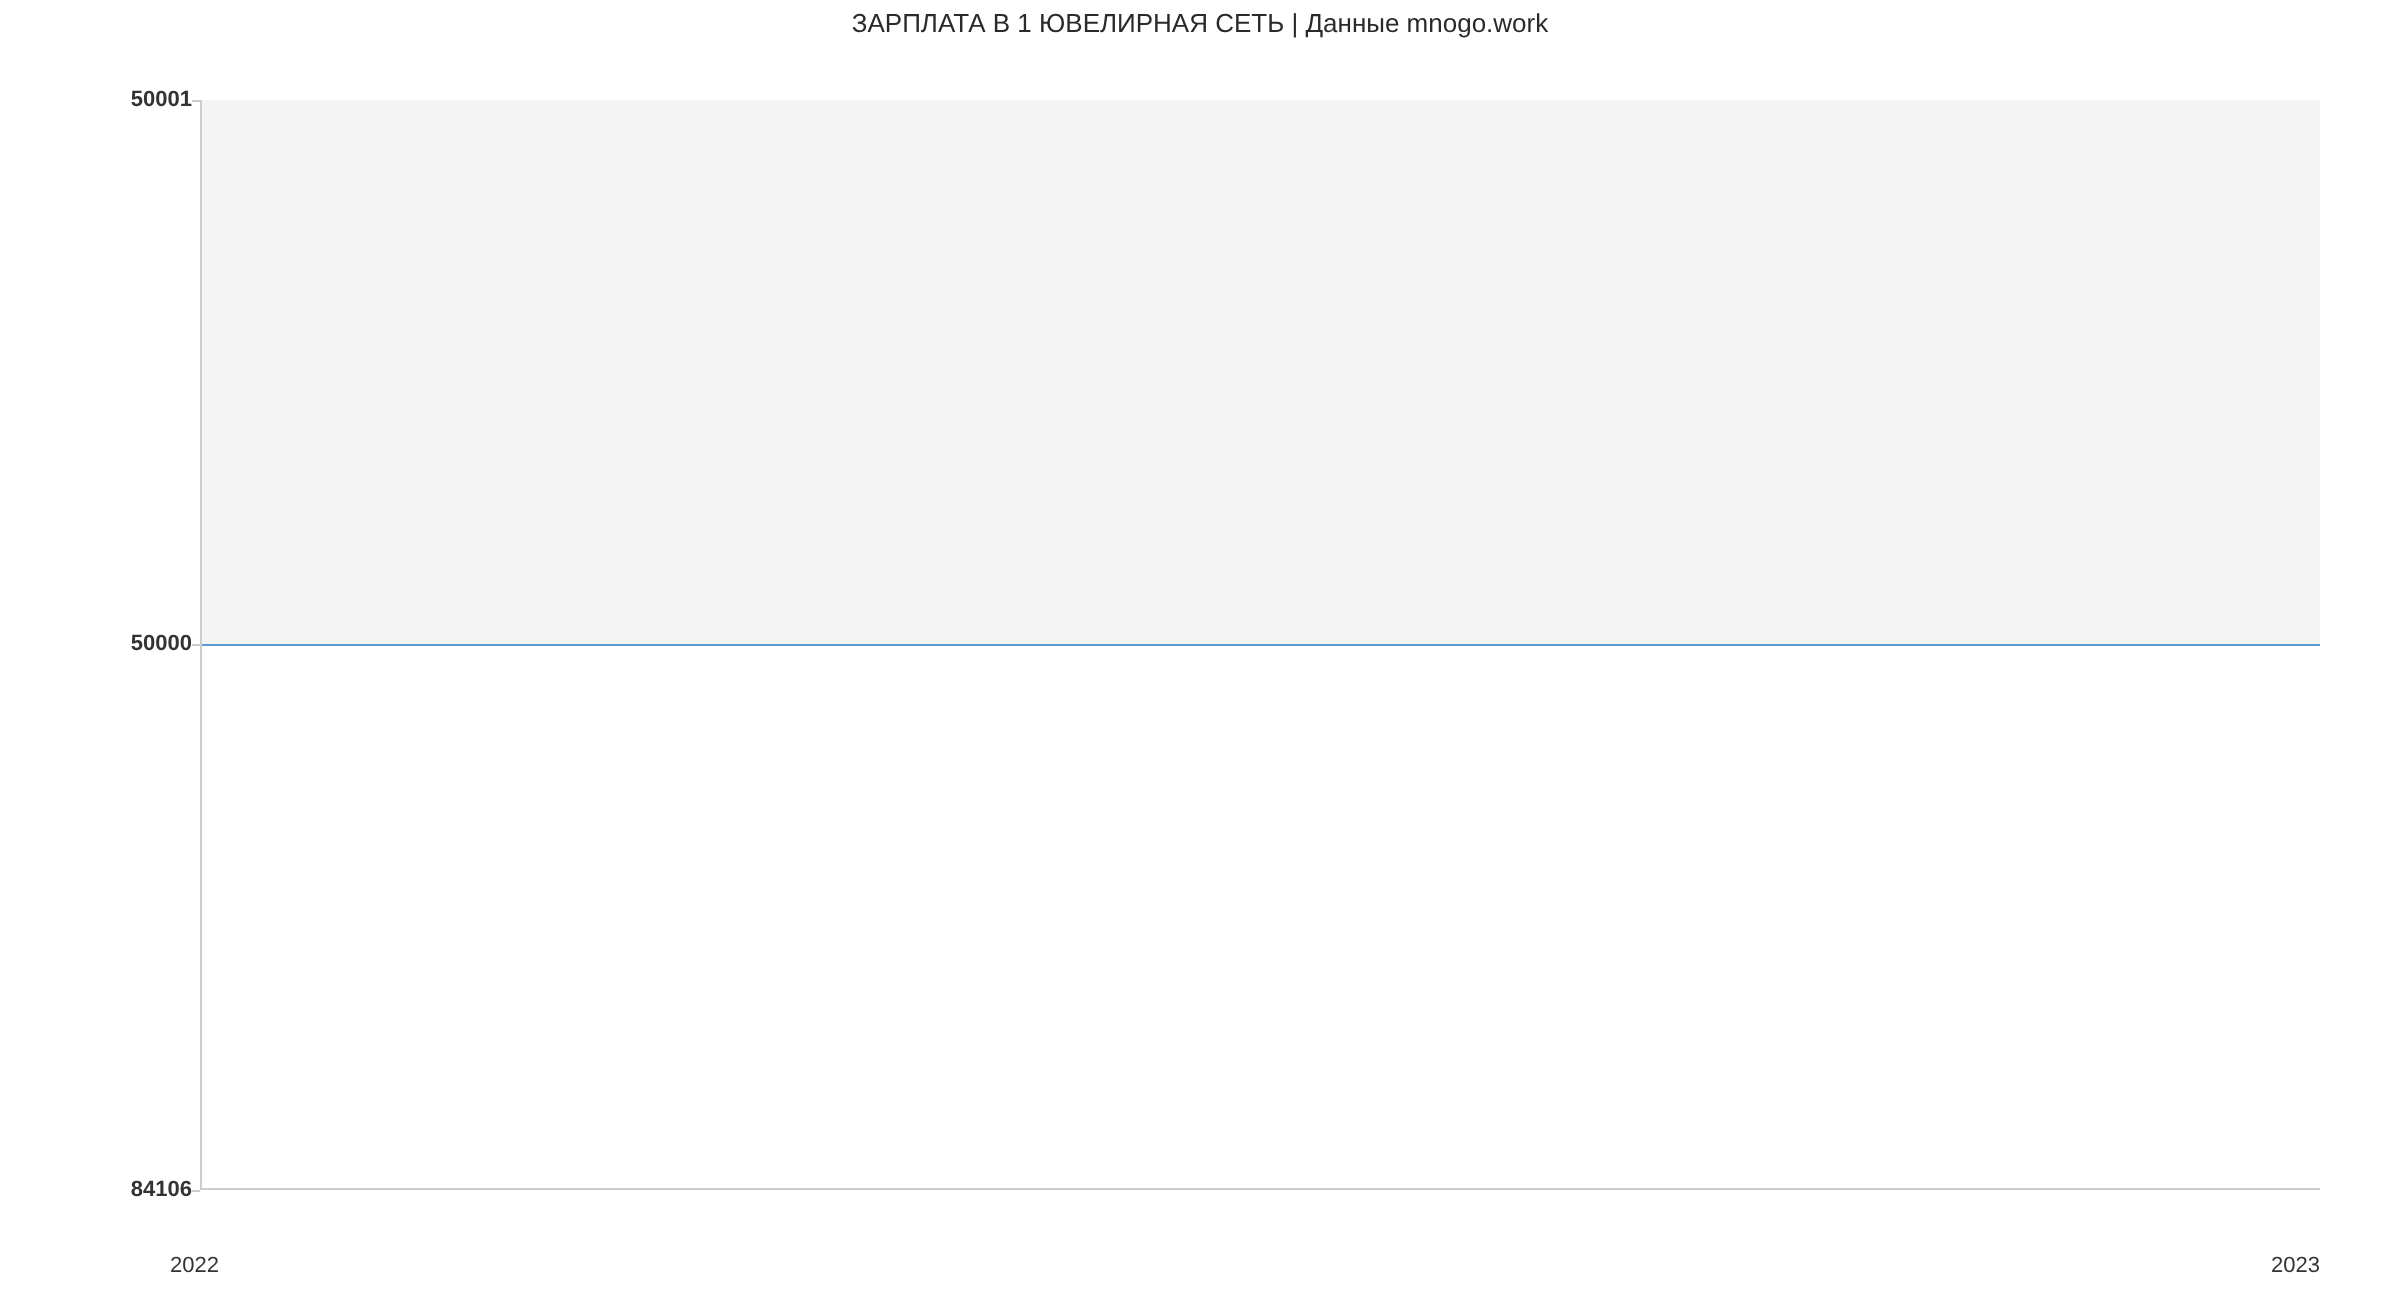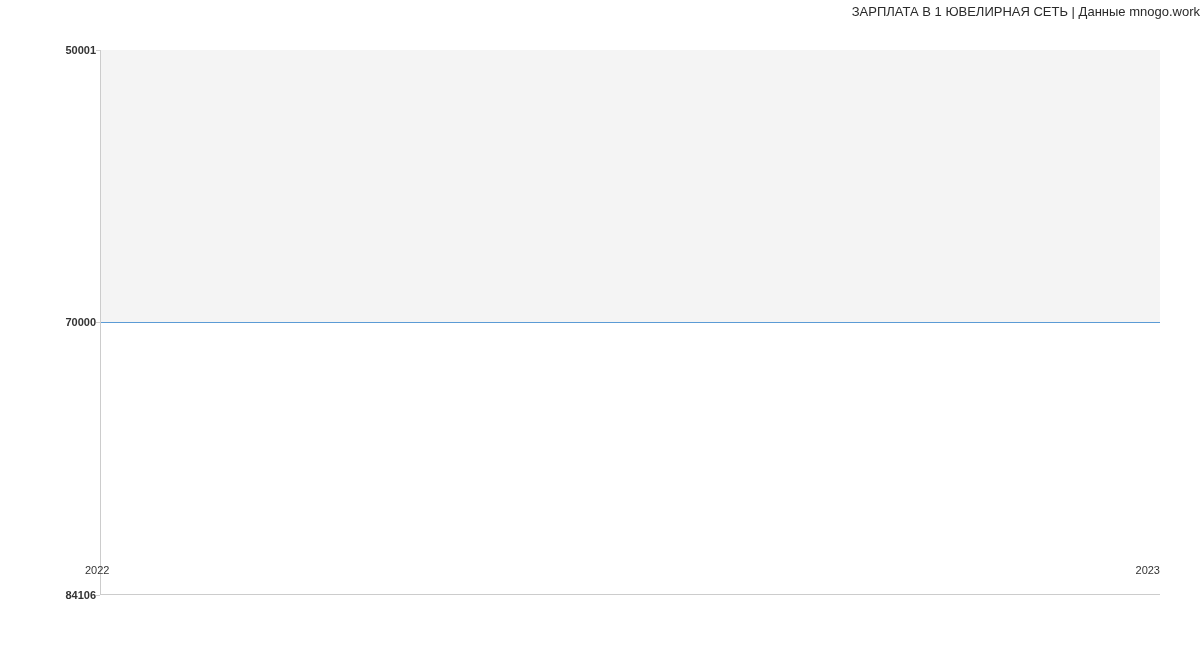--- a/index.html
+++ b/index.html
@@ -14,21 +14,21 @@
   .chart-wrap {
     position: relative;
     width: 1200px;
     height: 650px;
   }
   .title {
     position: absolute;
     top: 4px;
     left: 0;
     width: 1200px;
-    text-align: right;
+    text-align: center;
     font-size: 13px;
     font-weight: 400;
     color: #2a2a2a;
   }
   .plot {
     position: absolute;
     left: 100px;
     top: 50px;
     width: 1060px;
     height: 545px;
@@ -67,21 +67,21 @@
     color: #333;
     text-align: right;
     transform: translateY(-50%);
     font-weight: bold;
   }
   .ytick.t-top { top: 50px; }
   .ytick.t-mid { top: 322px; }
   .ytick.t-bot { top: 595px; }
   .xtick {
     position: absolute;
-    top: 564px;
+    top: 627px;
     font-size: 11px;
     color: #333;
   }
   .xtick.left { left: 85px; }
   .xtick.right { right: 40px; }
   .tick-mark-y {
     position: absolute;
     left: 96px;
     width: 4px;
     height: 1px;
@@ -102,19 +102,19 @@
     <div class="upper-half"></div>
     <div class="gridline grid-mid"></div>
     <div class="data-line"></div>
   </div>
 
   <div class="tick-mark-y tm-top"></div>
   <div class="tick-mark-y tm-mid"></div>
   <div class="tick-mark-y tm-bot"></div>
 
   <div class="ytick t-top">50001</div>
-  <div class="ytick t-mid">70000</div>
+  <div class="ytick t-mid">50000</div>
   <div class="ytick t-bot">84106</div>
 
   <div class="xtick left">2022</div>
   <div class="xtick right">2023</div>
 
 </div>
 
 </body></html>

